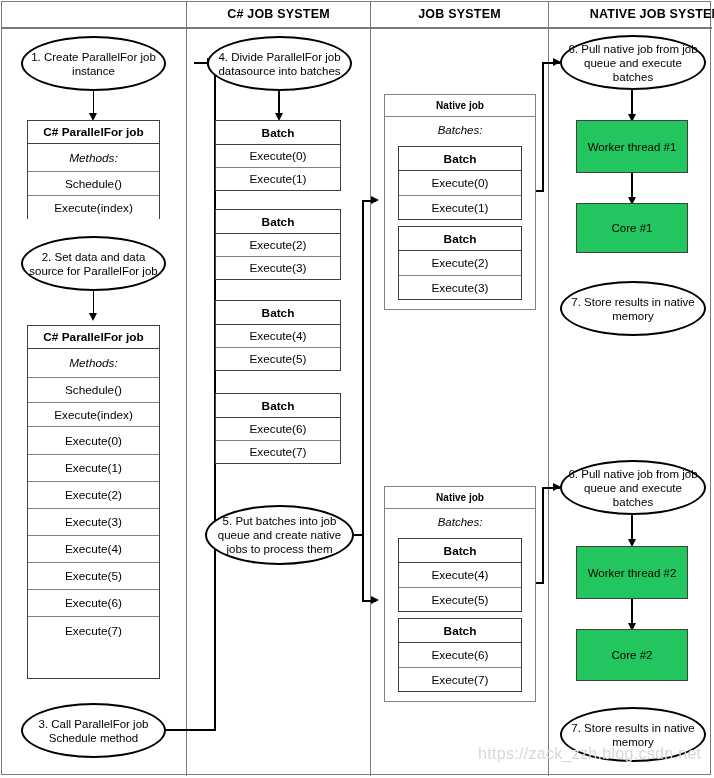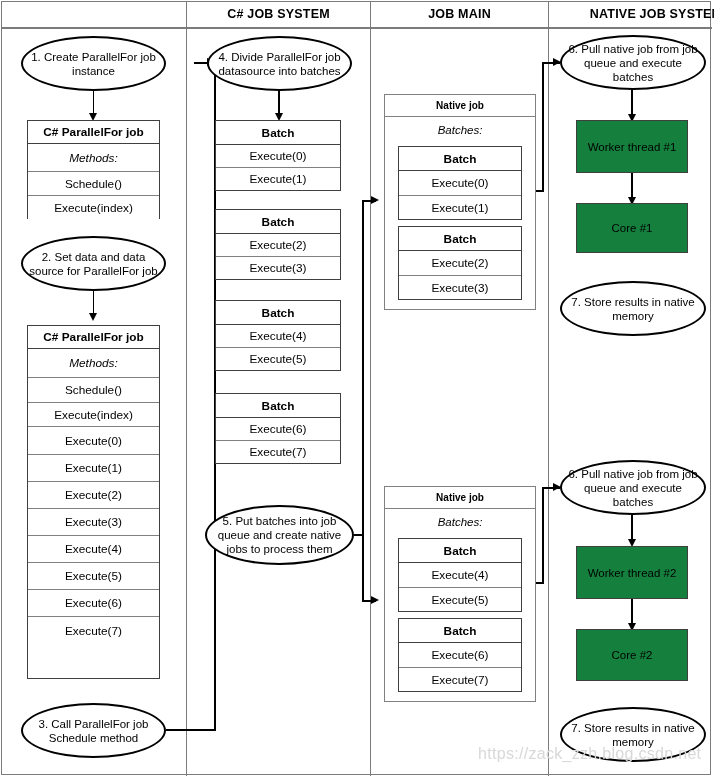--- a/index.html
+++ b/index.html
@@ -73,21 +73,21 @@
     line-height: 14px;
     padding: 2px 6px;
     color: #000;
   }
 
   
   .box {
     position: absolute;
     box-sizing: border-box;
     border: 1.6px solid #3f3f3f;
-    background: #15803d;
+    background: #22c55e;
     display: flex;
     align-items: center;
     justify-content: center;
     text-align: center;
     font-size: 11.5px;
     line-height: 14px;
     color: #000;
   }
   .tbl {
     position: absolute;
@@ -169,21 +169,21 @@
 <div id="canvas">
 
   <div class="frame"></div>
   <div class="header-rule"></div>
 
   <div class="lane-divider" style="left:186px;"></div>
   <div class="lane-divider" style="left:370px;"></div>
   <div class="lane-divider" style="left:548px;"></div>
 
   <div class="lane-header" style="left:187px;width:183px;">C# JOB SYSTEM</div>
-  <div class="lane-header" style="left:371px;width:177px;">JOB MAIN</div>
+  <div class="lane-header" style="left:371px;width:177px;">JOB SYSTEM</div>
   <div class="lane-header" style="left:575px;width:162px;text-align:center;">NATIVE JOB SYSTEM</div>
 
   <div class="oval" style="left:21px; top:36px; width:145px; height:55px;">1. Create ParallelFor job instance</div>
 
   <div class="vline" style="left:92.5px; top:91px;  height:25px;"></div>
   <div class="arrow-down" style="left:89px;   top:113px;"></div>
 
   <div class="tbl" style="left:27px; top:120px; width:133px; height:99px;">
     <div class="row hdr" style="height:23px;">C# ParallelFor job</div>
     <div class="row ital" style="height:28px;">Methods:</div>

